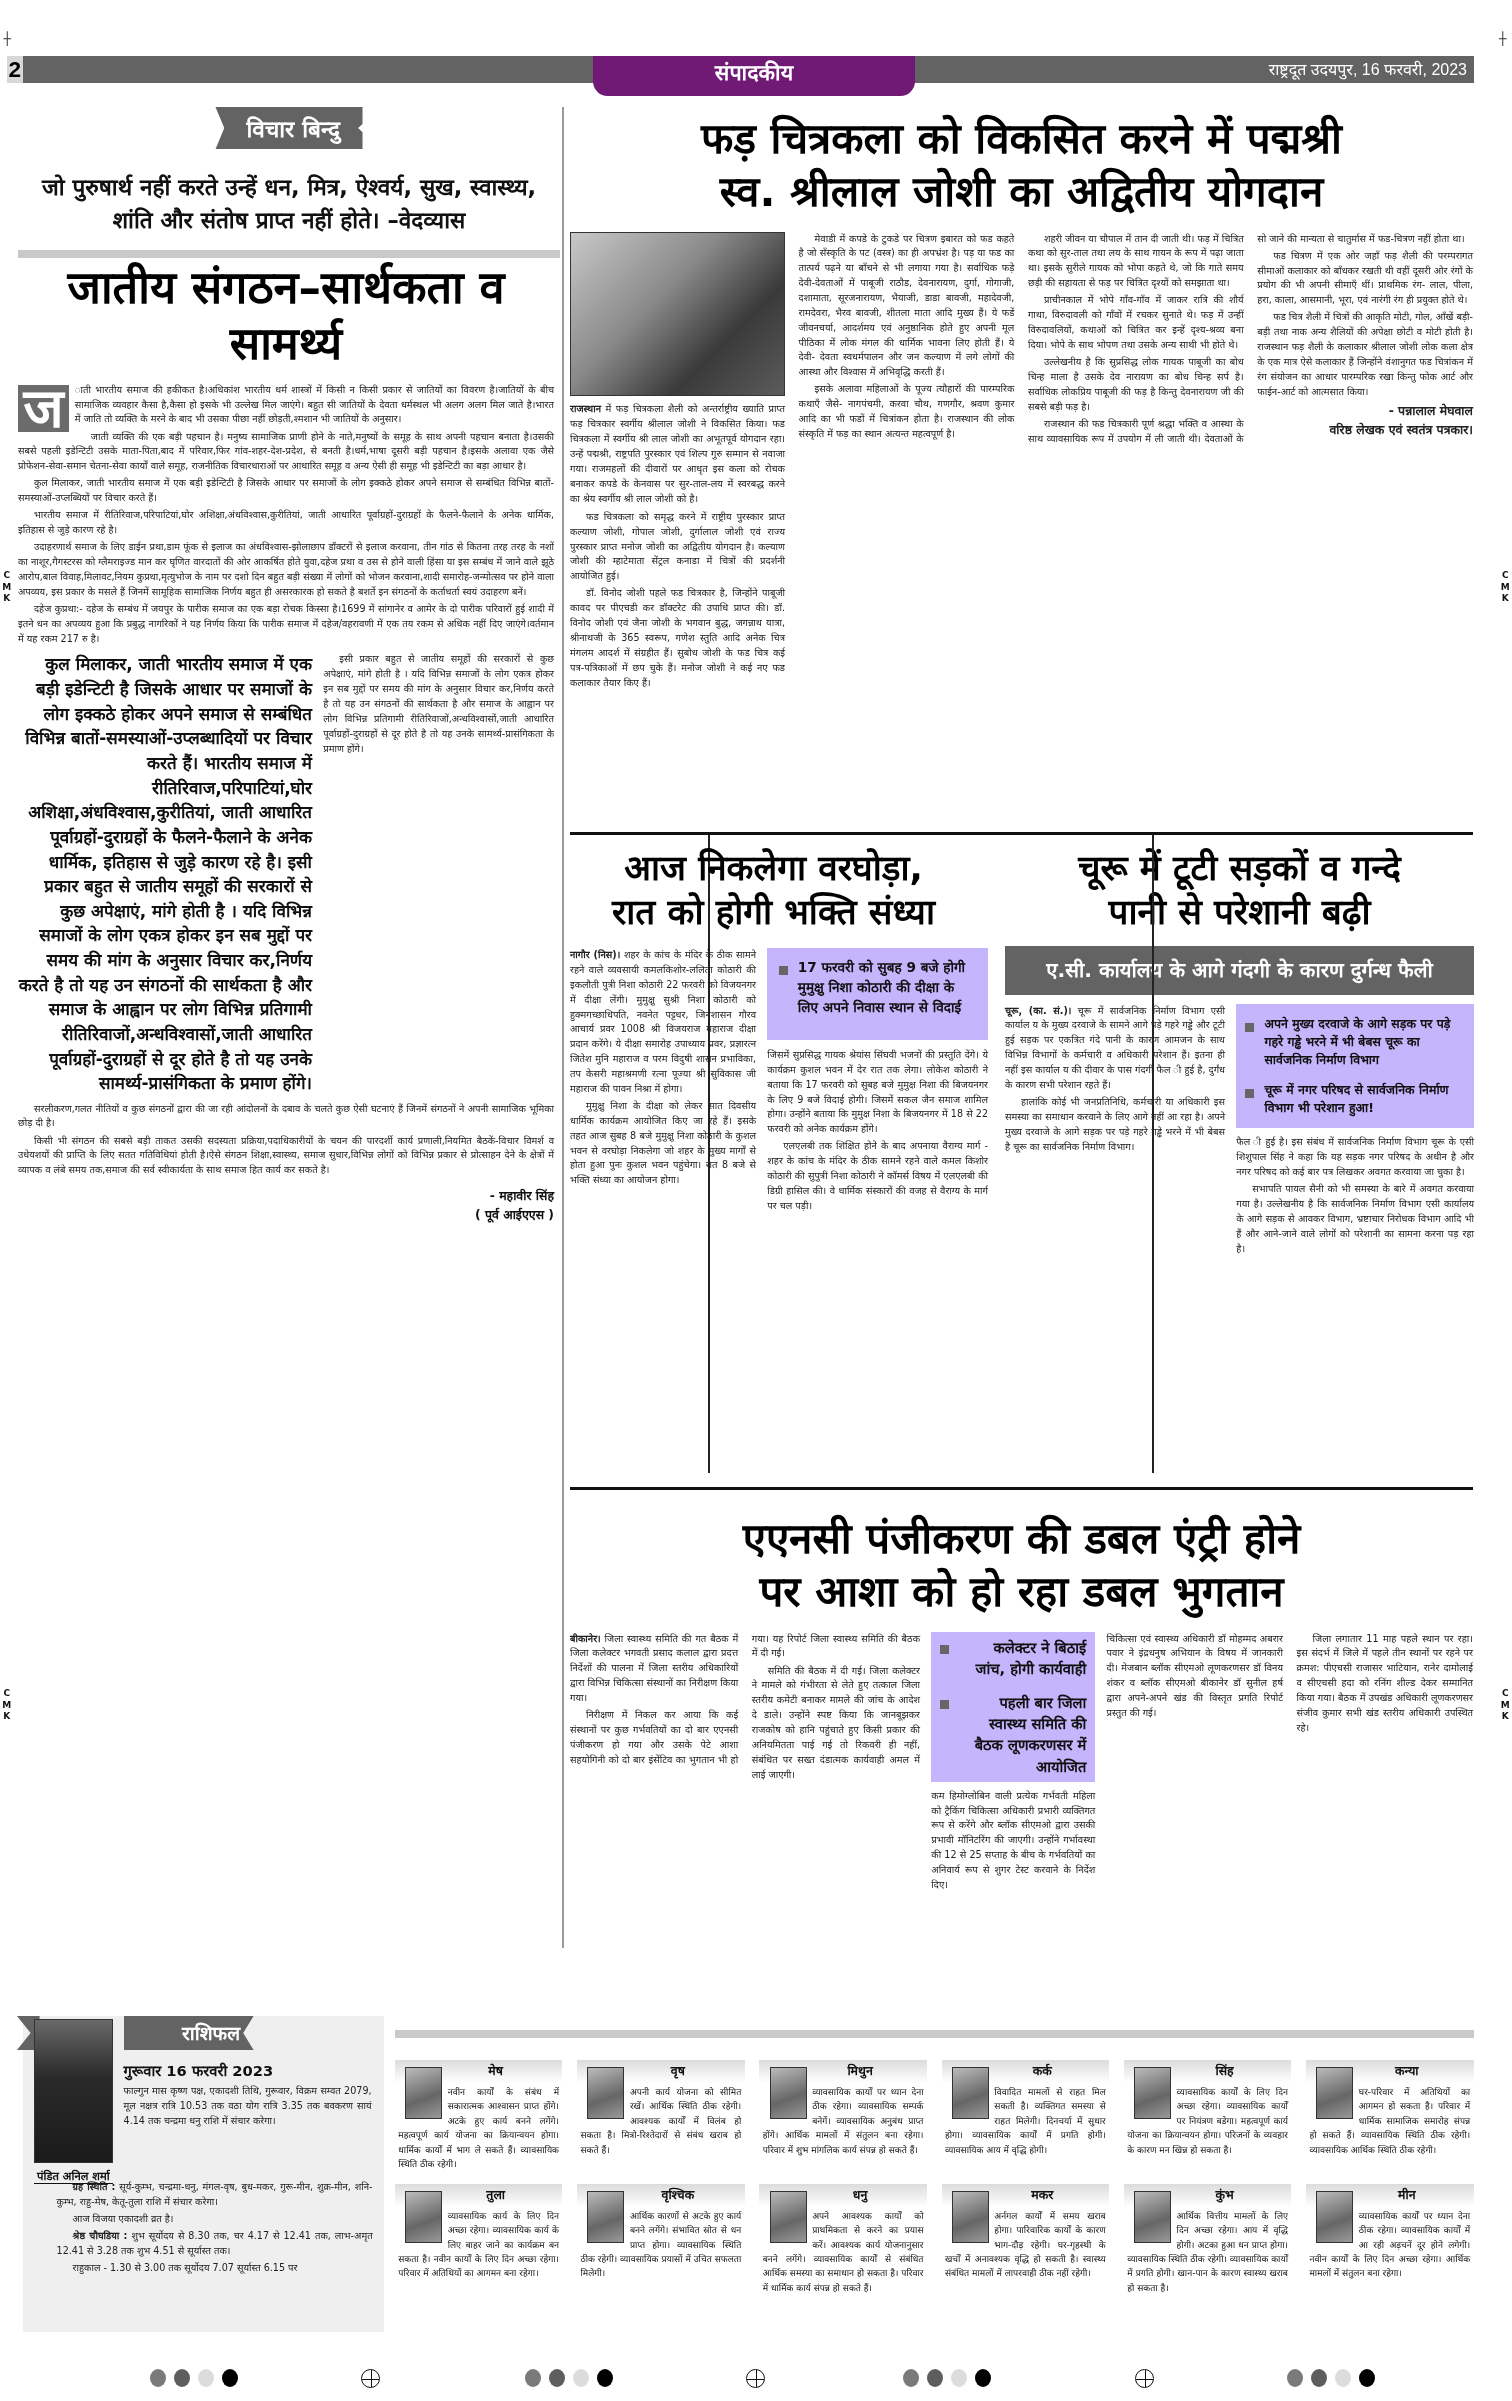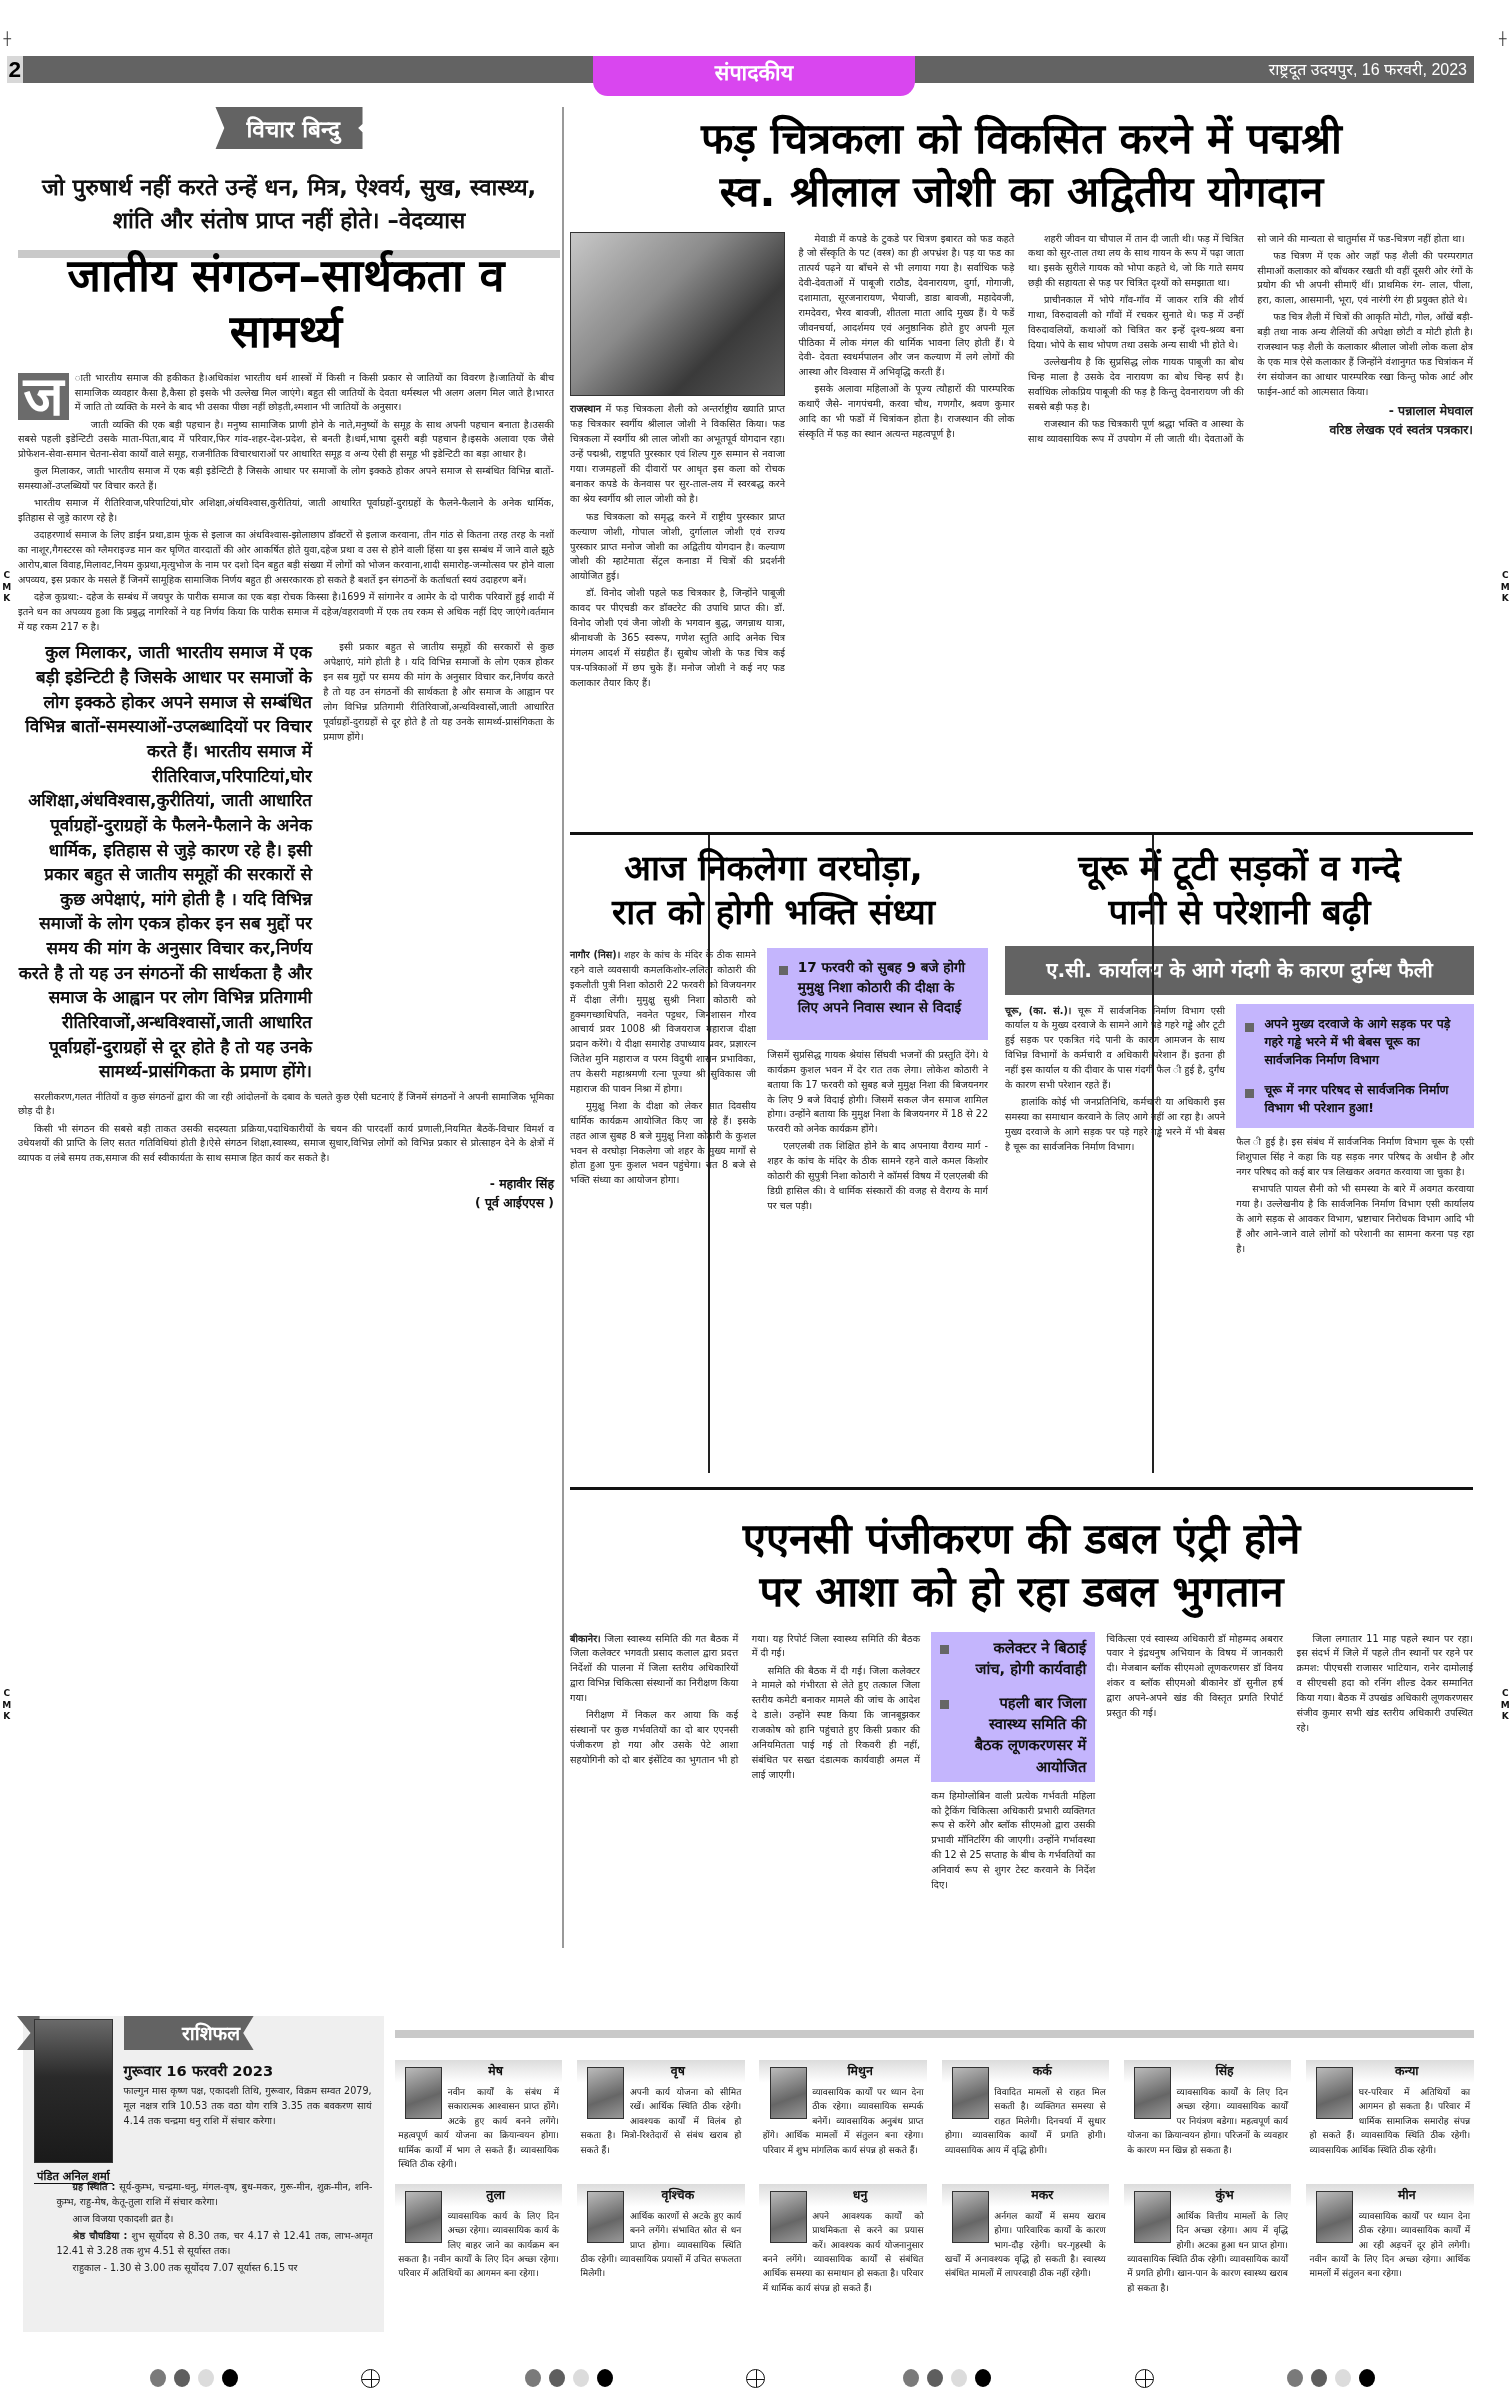--- a/index.html
+++ b/index.html
@@ -1,21 +1,21 @@
 <!DOCTYPE html>
 <html style="font-size:9px"><head>
 <meta charset="utf-8">
 <style>
   * { box-sizing: border-box; margin: 0; padding: 0; }
   body { width: 1512px; height: 2401px; background: #ffffff; font-family: "DejaVu Sans", sans-serif; color: #111; position: relative; overflow: hidden; }
   .abs { position: absolute; }
   
   .hdr-bar { left: 22.6px; top: 56px; width: 1451px; height: 27px; background: #636363; }
   .pg-num { left: 6.8px; top: 56px; width: 16px; height: 27px; background: #d8d8d8; font-family: "Liberation Sans", sans-serif; font-weight: bold; font-size: 22.6px; line-height: 27px; text-align: center; color: #000; }
-  .sec-tab { left: 593px; top: 56px; width: 322px; height: 40px; background: #d946ef; border-radius: 0 0 14.7px 14.7px; color: #fff; font-size: 21.5px; text-align: center; line-height: 34px; font-weight: bold; }
+  .sec-tab { left: 593px; top: 56px; width: 322px; height: 40px; background: #701a75; border-radius: 0 0 14.7px 14.7px; color: #fff; font-size: 21.5px; text-align: center; line-height: 34px; font-weight: bold; }
   .date-r { right: 45px; top: 56px; height: 27px; line-height: 27px; color: #fff; font-size: 16px; font-family: "Liberation Sans", sans-serif; }
   .reg { font-size: 12.4px; color: #333; line-height: 1; }
   
   .ribbon { background: #636363; color: #fff; font-weight: bold; font-size: 22.6px; padding: 5.6px 22.6px 5.6px 31px; clip-path: polygon(0 0, 100% 0, 100% 40%, 97% 50%, 100% 60%, 100% 100%, 0 100%, 6% 50%); }
   .grey-rule { height: 8px; background: #c9c9c9; }
   .thin-rule { height: 3.4px; background: #111; }
   .vrule { width: 2.3px; background: #999; }
   .quote { font-size: 22.6px; font-weight: bold; text-align: center; line-height: 1.45; }
   .head-xl { font-family: "DejaVu Sans", sans-serif; font-weight: bold; color: #000; text-align: center; line-height: 1.25; }
   .body-txt { font-size: 9.6px; line-height: 1.55; text-align: justify; color: #222; }
@@ -78,21 +78,21 @@
 <div class="abs" style="left:18px;top:107px;width:542px;">
   <div style="display:flex;align-items:center;gap:5.6px;flex-direction:column;">
     <div class="ribbon">विचार बिन्दु</div>
     <div class="grey-rule" style="flex:1;"></div>
   </div>
   <div class="quote" style="margin:16px 11.3px 13.6px;">जो पुरुषार्थ नहीं करते उन्हें धन, मित्र, ऐश्वर्य, सुख, स्वास्थ्य, शांति और संतोष प्राप्त नहीं होते। –वेदव्यास</div>
   <div class="grey-rule"></div>
 </div>
 <div class="abs vrule" style="left:562px;top:107px;height:1841px;"></div>
 
-<div class="abs" style="left:18px;top:248px;width:536px;">
+<div class="abs" style="left:18px;top:260px;width:536px;">
   <h1 class="head-xl" style="font-size:45px;margin-bottom:10.2px;">जातीय संगठन–सार्थकता व सामर्थ्य</h1>
   <div class="body-txt">
     <span class="dropcap">ज</span>
     <p style="text-indent:0">ाती भारतीय समाज की हकीकत है।अधिकांश भारतीय धर्म शास्त्रों में किसी न किसी प्रकार से जातियों का विवरण है।जातियों के बीच सामाजिक व्यवहार कैसा है,कैसा हो इसके भी उल्लेख मिल जाएंगे। बहुत सी जातियों के देवता धर्मस्थल भी अलग अलग मिल जाते है।भारत में जाति तो व्यक्ति के मरने के बाद भी उसका पीछा नहीं छोड़ती,श्मशान भी जातियों के अनुसार।</p>
     <p>जाती व्यक्ति की एक बड़ी पहचान है। मनुष्य सामाजिक प्राणी होने के नाते,मनुष्यों के समूह के साथ अपनी पहचान बनाता है।उसकी सबसे पहली इडेन्टिटी उसके माता-पिता,बाद में परिवार,फिर गांव-शहर-देश-प्रदेश, से बनती है।धर्म,भाषा दूसरी बड़ी पहचान है।इसके अलावा एक जैसे प्रोफेशन-सेवा-समान चेतना-सेवा कार्यों वाले समूह, राजनीतिक विचारधाराओं पर आधारित समूह व अन्य ऐसी ही समूह भी इडेन्टिटी का बड़ा आधार है।</p>
     <p>कुल मिलाकर, जाती भारतीय समाज में एक बड़ी इडेन्टिटी है जिसके आधार पर समाजों के लोग इक्कठे होकर अपने समाज से सम्बंधित विभिन्न बातों-समस्याओं-उप्लब्धियों पर विचार करते हैं।</p>
     <p>भारतीय समाज में रीतिरिवाज,परिपाटियां,घोर अशिक्षा,अंधविश्वास,कुरीतियां, जाती आधारित पूर्वाग्रहों-दुराग्रहों के फैलने-फैलाने के अनेक धार्मिक, इतिहास से जुड़े कारण रहे है।</p>
     <p>उदाहरणार्थ समाज के लिए डाईन प्रथा,डाम फूंक से इलाज का अंधविश्वास-झोलाछाप डॉक्टरों से इलाज करवाना, तीन गांठ से कितना तरह तरह के नशों का नाशूर,गैगस्टरस को ग्लैमराइज्ड मान कर घृणित वारदातों की ओर आकर्षित होते युवा,दहेज प्रथा व उस से होने वाली हिंसा या इस सम्बंध में जाने वाले झूठे आरोप,बाल विवाह,मिलावट,नियम कुप्रथा,मृत्युभोज के नाम पर दशो दिन बहुत बड़ी संख्या में लोगों को भोजन करवाना,शादी समारोह-जन्मोत्सव पर होने वाला अपव्यय, इस प्रकार के मसले हैं जिनमें सामूहिक सामाजिक निर्णय बहुत ही असरकारक हो सकते है बशर्ते इन संगठनों के कर्ताधर्ता स्वयं उदाहरण बनें।</p>
     <p>दहेज कुप्रथा:- दहेज के सम्बंध में जयपुर के पारीक समाज का एक बड़ा रोचक किस्सा है।1699 में सांगानेर व आमेर के दो पारीक परिवारों हुई शादी में इतने धन का अपव्यय हुआ कि प्रबुद्ध नागरिकों ने यह निर्णय किया कि पारीक समाज में दहेज/वहरावणी में एक तय रकम से अधिक नहीं दिए जाएंगे।वर्तमान में यह रकम 217 रु है।</p>
   </div>

